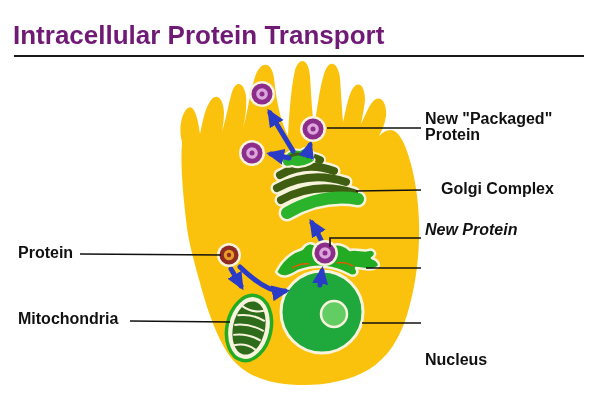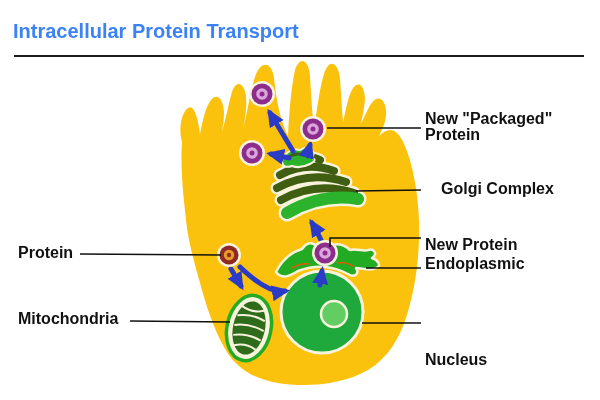--- a/index.html
+++ b/index.html
@@ -1,19 +1,19 @@
 <!DOCTYPE html>
 <html><head>
 <meta charset="utf-8">
 <style>
   html,body{margin:0;padding:0;}
   body{width:600px;height:400px;background:#ffffff;position:relative;overflow:hidden;
        font-family:"Liberation Sans", sans-serif;}
-  .title{position:absolute;left:13px;top:20px;font-size:20px;font-weight:bold;
-         color:#3b82f6;letter-spacing:0px;white-space:nowrap;}
+  .title{position:absolute;left:13px;top:20px;font-size:26px;font-weight:bold;
+         color:#701a75;letter-spacing:0px;white-space:nowrap;}
   .rule{position:absolute;left:14px;top:55px;width:570px;height:2px;background:#1a1a1a;}
   .diagram-svg{position:absolute;left:0;top:0;}
   .lbl{position:absolute;font-size:16px;font-weight:bold;color:#111111;
        line-height:16px;white-space:nowrap;}
 </style>
 </head>
 <body>
 
 <div class="title">Intracellular Protein Transport</div>
 <div class="rule"></div>
@@ -130,17 +130,16 @@
 </svg>
 
 <div class="lbl" style="left:18px;top:245px;">Protein</div>
 <div class="lbl" style="left:18px;top:311px;text-align:right;">Mitochondria</div>
 
 <div class="lbl" style="left:425px;top:111px;">
   <div>New "Packaged"</div>
   <div>Protein</div>
 </div>
 <div class="lbl" style="left:425px;top:181px;margin-left:16px;">Golgi Complex</div>
-<div class="lbl" style="left:425px;top:237px;">New Protein</div>
+<div class="lbl" style="left:425px;top:222px;font-style:italic;">New Protein</div>
 <div class="lbl" style="left:425px;top:256px;">
-  <div>Endoplasmic</div>
 </div>
 <div class="lbl" style="left:425px;top:308px;margin-top:44px;">Nucleus</div>
 
 </body></html>

